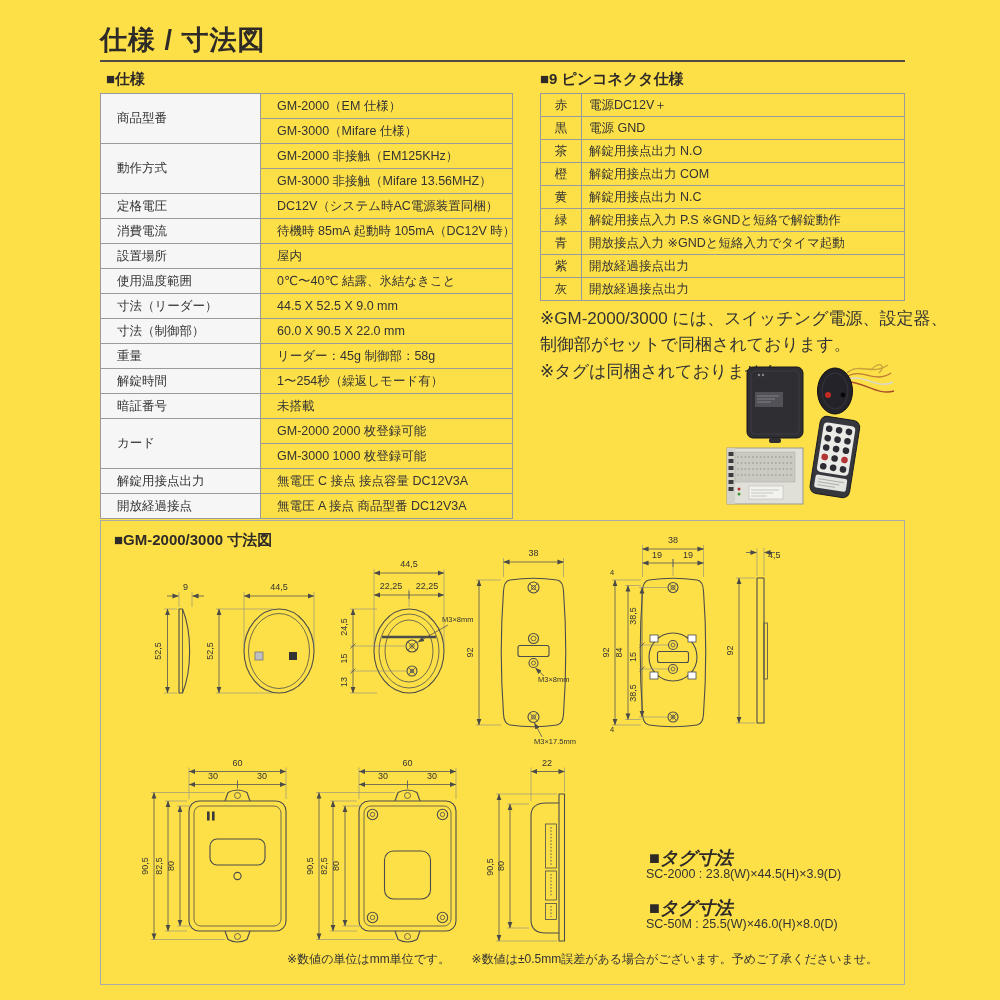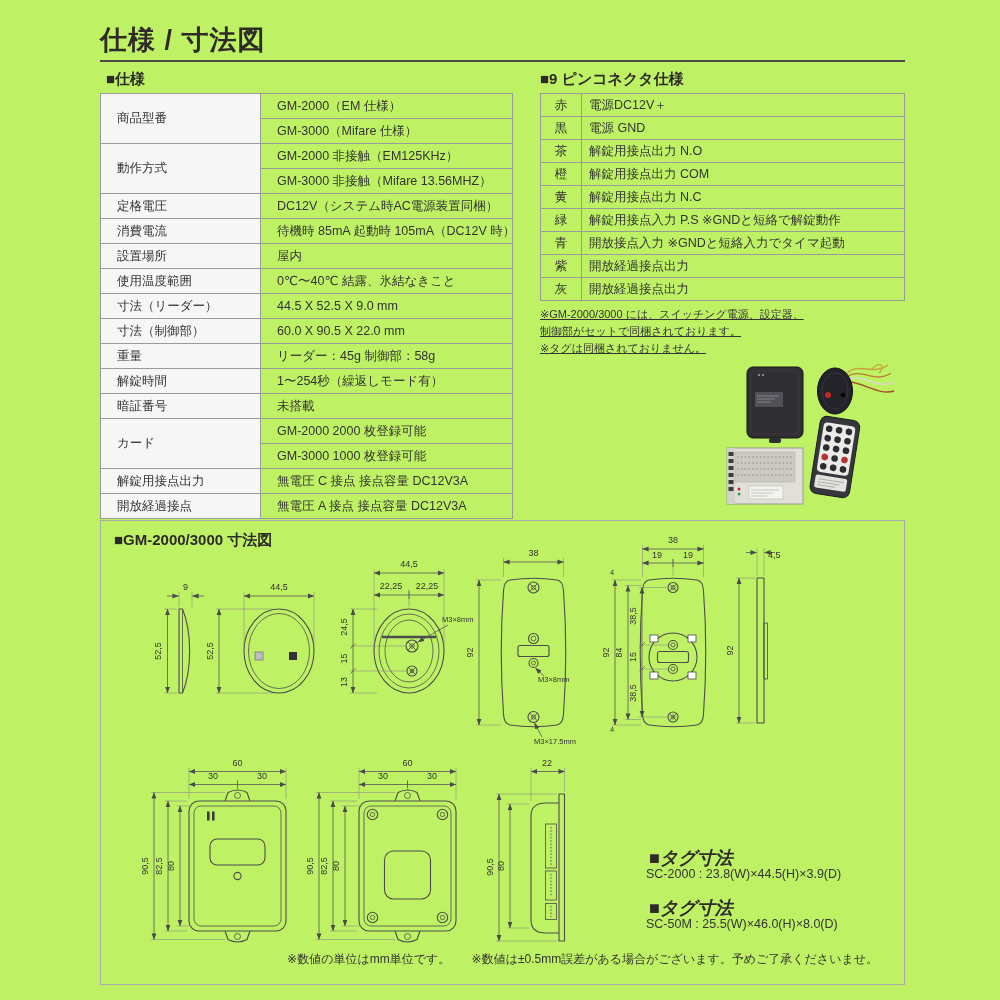--- a/index.html
+++ b/index.html
@@ -1,30 +1,30 @@
 <!DOCTYPE html>
 <html><head>
 <meta charset="utf-8">
 <style>
   html,body{margin:0;padding:0;background:#ffffff;}
   body{width:1000px;height:1000px;font-family:"Liberation Sans","DejaVu Sans",sans-serif;color:#333;}
-  .sheet{position:relative;width:1000px;height:1000px;background:#bef264;overflow:hidden;}
+  .sheet{position:relative;width:1000px;height:1000px;background:#fde047;overflow:hidden;}
   .title{position:absolute;left:100px;top:22px;font-size:27px;font-weight:bold;color:#2e2a28;letter-spacing:1px;}
   .rule{position:absolute;left:100px;top:60px;width:805px;height:2px;background:#4f4a46;}
   .h2{font-size:15px;font-weight:bold;color:#2e2a28;}
   #spec-head{position:absolute;left:106px;top:70px;}
   #conn-head{position:absolute;left:540px;top:70px;}
   table{border-collapse:collapse;table-layout:fixed;}
   #spec-table{position:absolute;left:100px;top:93px;width:413px;}
   #spec-table th{width:127px;background:#f6f6f6;font-weight:normal;text-align:left;}
   #spec-table th,#spec-table td{border:1px solid #9a9a9a;font-size:12.5px;color:#333;padding:2px 16px;height:20px;white-space:nowrap;overflow:hidden;}
   #conn-table{position:absolute;left:540px;top:93px;width:365px;}
   #conn-table td{border:1px solid #9a9a9a;font-size:12.5px;color:#333;padding:2px 7px;height:18px;white-space:nowrap;overflow:hidden;}
   #conn-table td.cc{width:26px;text-align:center;}
-  .notes{position:absolute;left:540px;top:306px;font-size:11px;line-height:1.55;color:#333;text-decoration:underline;}
+  .notes{position:absolute;left:540px;top:306px;font-size:17px;line-height:1.55;color:#333;}
   .box{position:absolute;left:100px;top:520px;width:803px;height:463px;border:1px solid #aaa;}
   .box-head{position:absolute;left:13px;top:10px;}
   svg{display:block;}
   #draw-svg{position:absolute;left:0;top:0;}
   #photos-svg{position:absolute;left:713px;top:356px;}
   .tag-h{position:absolute;font-size:18px;font-weight:bold;color:#2e2a28;white-space:nowrap;font-style:italic;}
   .tag-l{position:absolute;font-size:12.5px;color:#333;white-space:nowrap;}
   .foot{position:absolute;right:26px;top:430px;font-size:12px;color:#333;white-space:nowrap;}
   .foot span{margin-left:18px;}
   .foot span:first-child{margin-left:8px;}
@@ -104,21 +104,21 @@
         </tr>
     <tr>
           <td>GM-3000 1000 枚登録可能</td>
         </tr>
     <tr>
           <th>解錠用接点出力</th>
           <td>無電圧 C 接点 接点容量 DC12V3A</td>
         </tr>
     <tr>
           <th>開放経過接点</th>
-          <td>無電圧 A 接点 接点容量 DC12V3A</td>
+          <td>無電圧 A 接点 商品型番 DC12V3A</td>
         </tr>
   </tbody>
     </table>
 
   <div class="h2" id="conn-head">■9 ピンコネクタ仕様</div>
   <table id="conn-table">
     <tbody>
         <tr>
           <td class="cc">赤</td>
           <td>電源DC12V＋</td>

